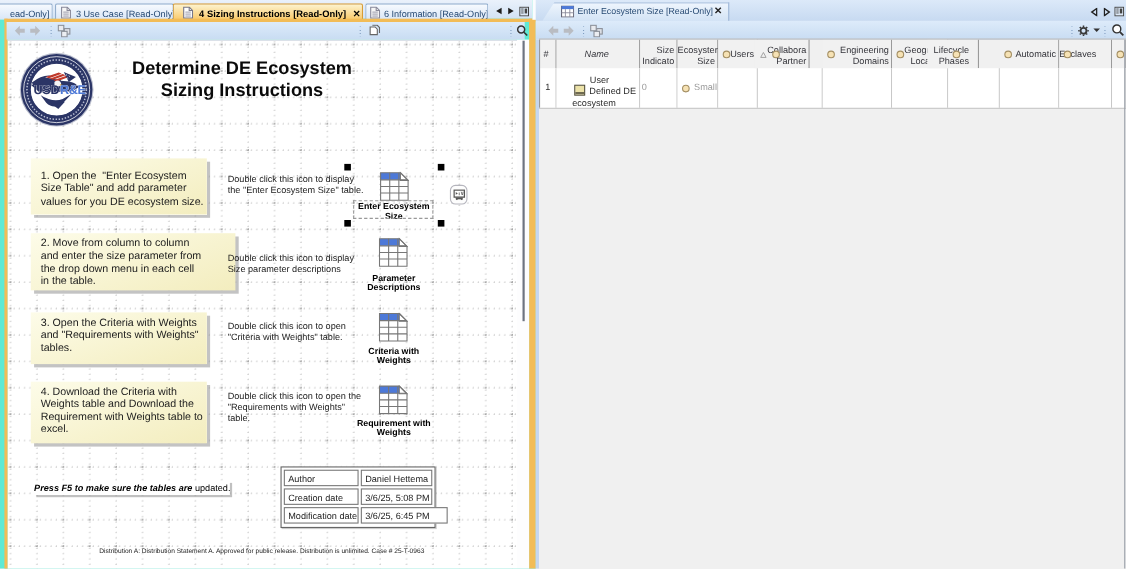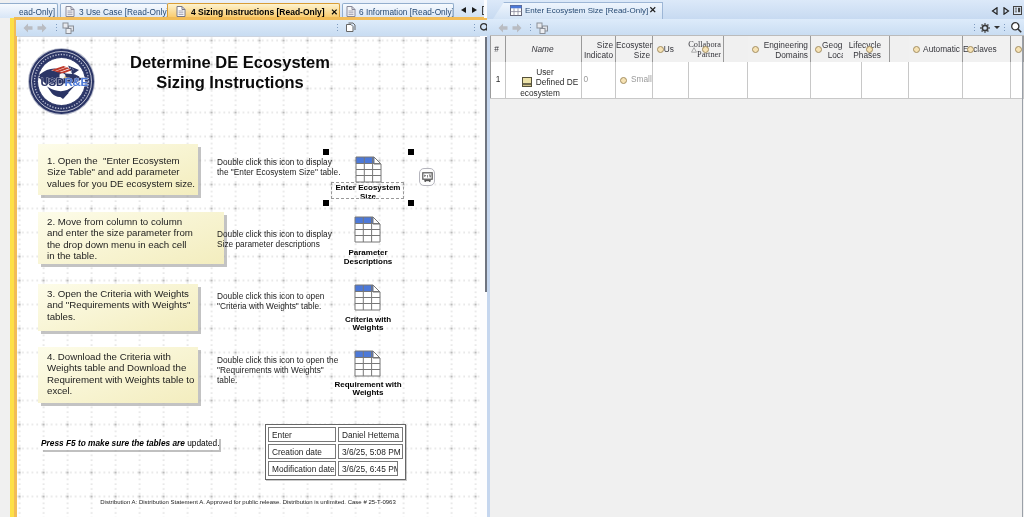--- a/index.html
+++ b/index.html
@@ -1,20 +1,20 @@
 <!DOCTYPE html>
 <html><head>
 <meta charset="utf-8">
 <style>
   html,body{margin:0;padding:0;}
   body{width:1024px;height:517px;overflow:hidden;font-family:"Liberation Sans",sans-serif;background:#f0f0f0;}
   #root{position:absolute;left:0;top:0;width:1024px;height:517px;overflow:hidden;}
   .abs{position:absolute;}
   
-  #lpanel{position:absolute;left:10px;top:0;width:487px;height:517px;background:#fde047;}
+  #lpanel{position:absolute;left:0;top:0;width:487px;height:517px;background:#5eead4;}
   #ltabbar{position:absolute;left:0;top:0;width:484px;height:17px;background:linear-gradient(#eaf1fb,#d2e2f4);}
   .tab{position:absolute;top:3px;height:15px;background:linear-gradient(#f7fafe,#d8e6f7);border:1px solid #93aecd;border-bottom:none;border-radius:2px 2px 0 0;box-sizing:border-box;font-size:8.3px;color:#274a73;white-space:nowrap;overflow:hidden;padding-top:3px;}
   .tab-active{background:linear-gradient(#fdf3cf,#f9c969);border-color:#d89c35;color:#000;font-weight:bold;font-size:8.5px;}
   .amber{position:absolute;background:#f2bc57;}
   #ltoolbar{position:absolute;left:6px;top:20px;width:471px;height:16px;background:linear-gradient(#ddeBfa,#c8dcf2);}
   #lcanvas{position:absolute;left:7px;top:36px;width:462.5px;height:481px;background:#fff;border-top:1px solid #ccd4e0;box-sizing:border-box;
     background-image:
       radial-gradient(circle at 1px 1px,#ababab 0.65px,rgba(0,0,0,0) 0.95px),
       radial-gradient(circle at 1px 1px,#d2d2d2 0.5px,rgba(0,0,0,0) 0.85px),
       radial-gradient(circle at 1px 1px,#d2d2d2 0.5px,rgba(0,0,0,0) 0.85px);
@@ -178,26 +178,26 @@
           <path d="M2.3 2.5 L4.2 3.8 L2.3 5.1z" fill="#555"></path>
           <path d="M5.5 3 v2.5 M7.3 2.3 l0.8 3 M9 2.3 l-0.6 3" stroke="#555" stroke-width="0.7" fill="none"></path>
           <rect x="2.3" y="7.6" width="6.4" height="1.6" fill="#555"></rect>
           <rect x="2.6" y="9" width="1.4" height="0.9" fill="#555"></rect>
           <rect x="7" y="9" width="1.4" height="0.9" fill="#555"></rect>
         </svg>
 
       <div class="abs" style="left:31px;top:437px;width:178px;height:13px;background:#fff;box-shadow:2px 2px 0 rgba(150,150,150,0.6);font-size:8.3px;padding-top:1px;box-sizing:border-box;white-space:nowrap;"><i><b>Press F5 to make sure the tables are</b></i> updated.</div>
 
       <div class="abs" style="left:255px;top:424px;width:141px;height:56px;border:1px solid #666;background:#fff;box-shadow:1px 1px 0 rgba(150,150,150,0.5);box-sizing:border-box;"></div>
-      <div class="acell" style="left:258px;top:427px;width:68px;height:15px;">Enter</div>
+      <div class="acell" style="left:258px;top:427px;width:68px;height:15px;">Author</div>
       <div class="acell" style="left:328px;top:427px;width:65px;height:15px;">Daniel Hettema</div>
       <div class="acell" style="left:258px;top:444px;width:68px;height:15px;">Creation date</div>
       <div class="acell" style="left:328px;top:444px;width:65px;height:15px;">3/6/25, 5:08 PM</div>
       <div class="acell" style="left:258px;top:461px;width:68px;height:15px;">Modification date</div>
-      <div class="acell" style="left:328px;top:461px;width:60px;height:15px;">3/6/25, 6:45 PM</div>
+      <div class="acell" style="left:328px;top:461px;width:79px;height:15px;">3/6/25, 6:45 PM</div>
 
       <div class="abs" style="left:38px;top:499px;width:400px;text-align:center;font-size:6px;color:#1c1c1c;white-space:nowrap;">Distribution A: Distribution Statement A. Approved for public release. Distribution is unlimited. Case # 25-T-0963</div>
     </div>
   </div>
   <div class="abs" style="left:484px;top:0;width:5px;height:18px;background:#fbfcfe;"></div>
   <div class="abs" style="left:486.5px;top:0;width:3.5px;height:19px;background:linear-gradient(#dce9f9,#c7daf1);"></div>
   <div class="abs" style="left:486.5px;top:19px;width:3.5px;height:17px;background:linear-gradient(#ddebfa,#c8dcf2);"></div>
   <div class="abs" style="left:487px;top:36px;width:3px;height:481px;background:#c5d6ee;"></div>
 
   <div id="rpanel">
@@ -252,21 +252,21 @@
         <div class="hdrcell" style="left:0px;width:16px;text-align:center;padding-top:8px;padding-right:2px;">#</div>
         <div class="rowcell" style="left:0px;width:16px;"></div>
         <div class="hdrcell" style="left:16px;width:76px;text-align:center;padding-top:8px;padding-right:2px;font-style:italic;">Name</div>
         <div class="rowcell" style="left:16px;width:76px;"></div>
         <div class="hdrcell" style="left:92px;width:34px;text-align:right;padding-top:3.5px;padding-right:2px;">Size<br>Indicato</div>
         <div class="rowcell" style="left:92px;width:34px;"></div>
         <div class="hdrcell" style="left:126px;width:37px;text-align:right;padding-top:3.5px;padding-right:2px;">Ecosyster<br>Size</div>
         <div class="rowcell" style="left:126px;width:37px;"></div>
         <div class="hdrcell" style="left:163px;width:35.5px;text-align:right;padding-top:8px;padding-right:2px;">Users</div>
         <div class="rowcell" style="left:163px;width:35.5px;"></div>
-        <div class="hdrcell" style="left:184px;width:50px;text-align:right;padding-top:3.5px;padding-right:2px;font-family:Liberation Serif, serif;">Collabora<br>Partner</div>
+        <div class="hdrcell" style="left:196px;width:50px;text-align:right;padding-top:3.5px;padding-right:2px;">Collabora<br>Partner</div>
         <div class="rowcell" style="left:198.5px;width:59.5px;"></div>
         <div class="hdrcell" style="left:258px;width:63px;text-align:right;padding-top:3.5px;padding-right:2px;">Engineering<br>Domains</div>
         <div class="rowcell" style="left:258px;width:63px;"></div>
         <div class="hdrcell" style="left:321px;width:51px;text-align:right;padding-top:3.5px;padding-right:2px;">Geograph<br>Location</div>
         <div class="rowcell" style="left:321px;width:51px;"></div>
         <div class="hdrcell" style="left:353px;width:47px;text-align:right;padding-top:3.5px;padding-right:8px;">Lifecycle<br>Phases</div>
         <div class="rowcell" style="left:372px;width:47px;"></div>
         <div class="hdrcell" style="left:419px;width:54px;text-align:right;padding-top:8px;padding-right:2px;">Automatic</div>
         <div class="rowcell" style="left:419px;width:54px;"></div>
         <div class="hdrcell" style="left:473px;width:48px;text-align:left;padding-top:8px;padding-right:2px;">Enclaves</div>

